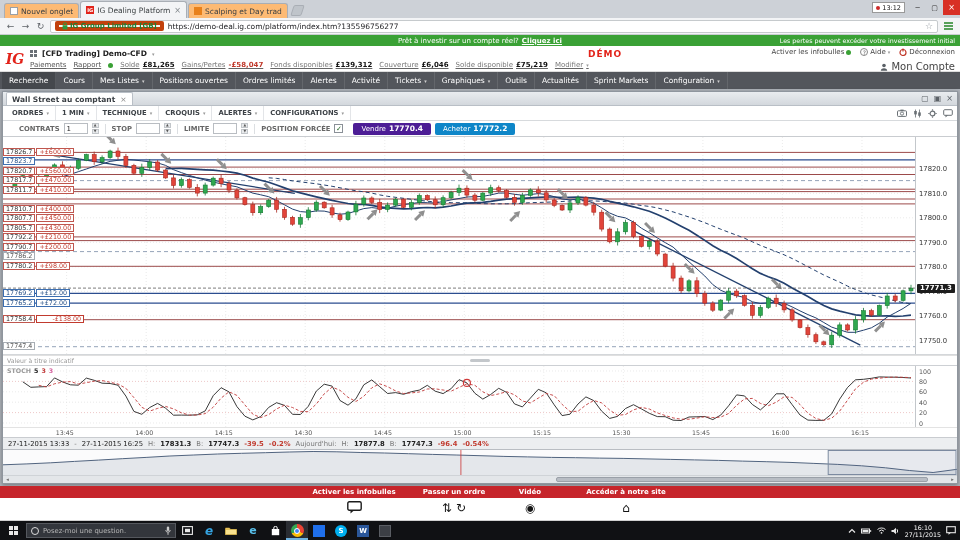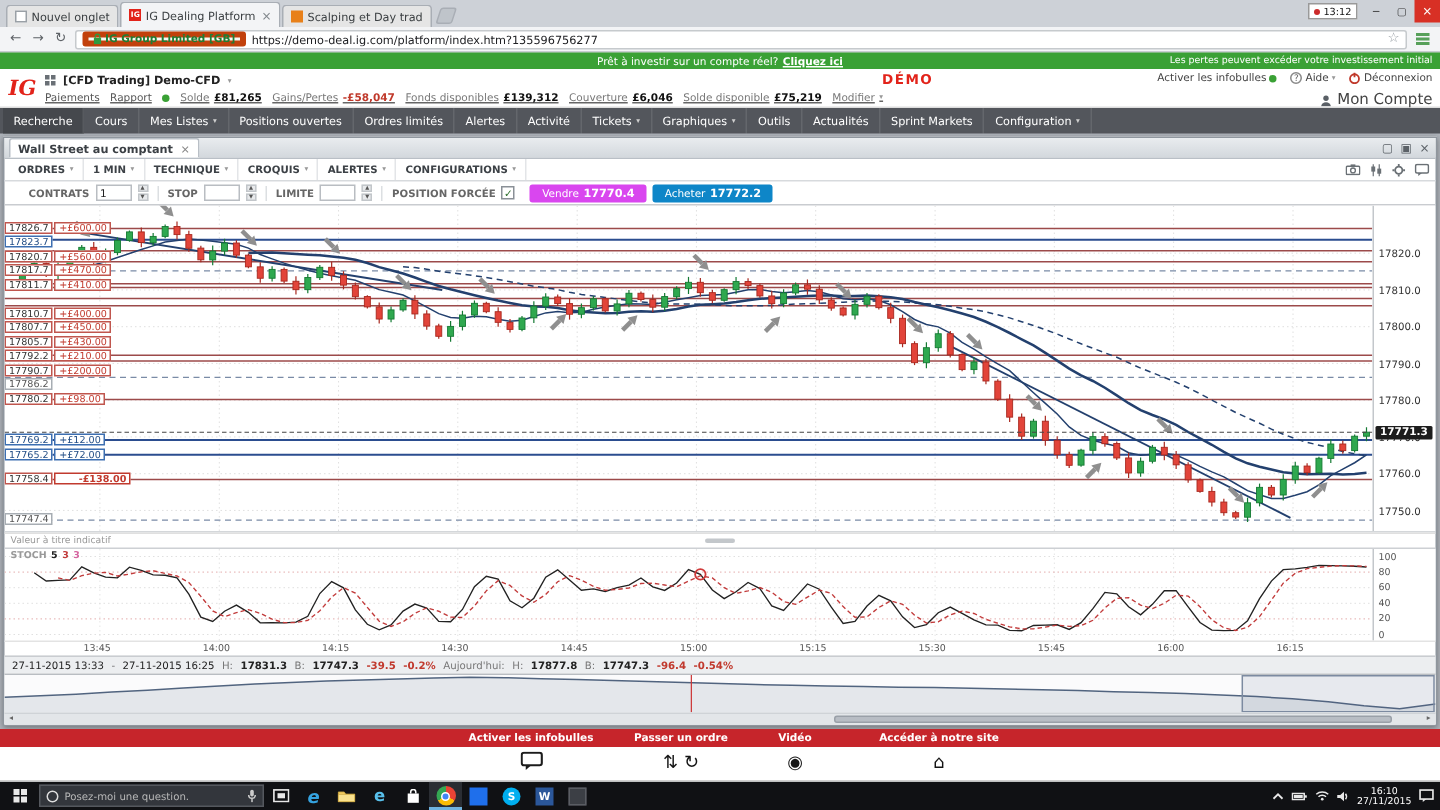--- a/index.html
+++ b/index.html
@@ -2,21 +2,21 @@
 <html><head>
 <meta charset="utf-8">
 <style>
 *{margin:0;padding:0;box-sizing:border-box;}
 html,body{width:960px;height:540px;overflow:hidden;}
 body{font-family:"DejaVu Sans","Liberation Sans",sans-serif;background:#aeb3ba;font-size:8px;color:#222;position:relative;user-select:none;}
 svg{display:block;}
 
 
 .tabstrip{height:18px;background:#cdd1d7;display:flex;align-items:flex-end;padding-left:4px;position:relative;}
-.tab{height:15px;display:flex;align-items:center;gap:3px;padding:0 5px;background:#e5e5e5;border:1px solid #a9aeb5;border-bottom:none;border-radius:3px 3px 0 0;margin-right:1px;font-size:7.5px;color:#3c4043;max-width:130px;}
+.tab{height:15px;display:flex;align-items:center;gap:3px;padding:0 5px;background:#fdba74;border:1px solid #a9aeb5;border-bottom:none;border-radius:3px 3px 0 0;margin-right:1px;font-size:7.5px;color:#3c4043;max-width:130px;}
 .tab.active{background:#f3f4f6;height:17px;}
 .tab-title{white-space:nowrap;overflow:hidden;max-width:90px;}
 .fav{width:8px;height:8px;flex:none;display:flex;align-items:center;justify-content:center;}
 .fav-page{background:#fff;border:1px solid #9aa0a6;}
 .fav-ig{background:#e2231a;color:#fff;font-size:5px;font-weight:bold;}
 .fav-orange{background:#e8801a;}
 .tab-close{color:#80868b;font-size:8px;margin-left:1px;}
 .newtab{width:11px;height:11px;background:#bfc4ca;border:1px solid #a9aeb5;border-radius:2px;margin:0 0 2px 3px;transform:skewX(-18deg);}
 .win-controls{position:absolute;right:0;top:0;height:15px;display:flex;}
 .wc{width:17px;height:15px;display:flex;align-items:center;justify-content:center;font-size:7px;color:#333;}
@@ -77,35 +77,35 @@
 .tb1-icons{position:absolute;right:4px;display:flex;gap:6px;align-items:center;}
 .toolbar2{height:16px;display:flex;align-items:center;border-bottom:1px solid #c9ccd0;padding:0 16px;gap:4px;font-size:6.8px;color:#555;flex:none;}
 .tlabel{font-weight:bold;color:#666;white-space:nowrap;}
 .tinput{width:24px;height:11px;border:1px solid #b9bdc2;background:#fff;font-size:7px;padding:0 2px;font-family:inherit;color:#222;}
 .stepper{display:flex;flex-direction:column;gap:1px;}
 .stepper span{width:7px;height:5px;background:#e8eaec;border:1px solid #c2c6ca;font-size:3.5px;line-height:3px;text-align:center;color:#555;}
 .vsep{width:1px;height:10px;background:#dcdfe2;margin:0 2px;}
 .chk{width:9px;height:9px;border:1px solid #8a9097;background:#fff;font-size:7px;line-height:8px;text-align:center;color:#2b6e2b;font-weight:bold;}
 .trade-btn{height:12px;border:none;color:#fff;font-size:7px;display:flex;align-items:center;gap:3px;padding:0 8px;border-radius:2px;font-family:inherit;cursor:pointer;}
 .trade-btn b{font-size:7.5px;}
-.btn-sell{background:#d946ef;margin-left:6px;}
+.btn-sell{background:#4c1d95;margin-left:6px;}
 .btn-buy{background:#0e86c8;}
 
 .chart-main{flex:1;position:relative;border-bottom:1px solid #d4d7da;overflow:hidden;}
 .chart-main svg{position:absolute;left:0;top:0;}
 .price-axis{position:absolute;right:0;top:0;bottom:0;width:42px;border-left:1px solid #c3c7cb;background:#fff;font-size:6.8px;color:#333;}
 .price-axis .tick{position:absolute;left:3px;}
 .cur-badge{position:absolute;left:1px;background:#1d1d1d;color:#fff;font-weight:bold;padding:0 3px;border-radius:1px;font-size:7px;line-height:9px;}
 .order-overlay{position:absolute;left:0;top:0;bottom:0;width:100px;}
 .order{position:absolute;display:flex;gap:1px;height:8px;font-size:6.4px;line-height:7px;white-space:nowrap;}
 .order span{background:#fff;padding:0 2px;border:1px solid #999;}
 .order.sell .op{border-color:#c0564e;color:#333;}
 .order.sell .oa{border-color:#c0564e;color:#c13a2e;}
 .order.sell_neg .op{border-color:#c0564e;color:#333;}
-.order.sell_neg .oa{border-color:#c13a2e;color:#c13a2e;font-weight:bold;padding-left:15px;}
+.order.sell_neg .oa{border-color:#c13a2e;color:#c13a2e;font-weight:normal;padding-left:15px;}
 .order.buy .op{border-color:#3d6fb1;color:#234e86;}
 .order.buy .oa{border-color:#3d6fb1;color:#234e86;}
 .order.plain .op{border-color:#a7adb3;color:#555;}
 
 .note-row{height:10px;border-top:1px solid #e0e0e0;position:relative;font-size:6.2px;color:#999;display:flex;align-items:center;padding-left:4px;flex:none;}
 .grip{position:absolute;left:50%;top:3px;width:20px;height:3px;background:#c3c7cb;border-radius:2px;transform:translateX(-50%);}
 .stoch-panel{height:62px;position:relative;border-top:1px solid #cdd0d4;flex:none;}
 .stoch-panel svg{position:absolute;left:0;top:0;}
 .stoch-label{position:absolute;left:4px;top:1px;font-size:6.3px;display:flex;gap:3px;font-weight:bold;}
 .stoch-label .nm{color:#999;}

